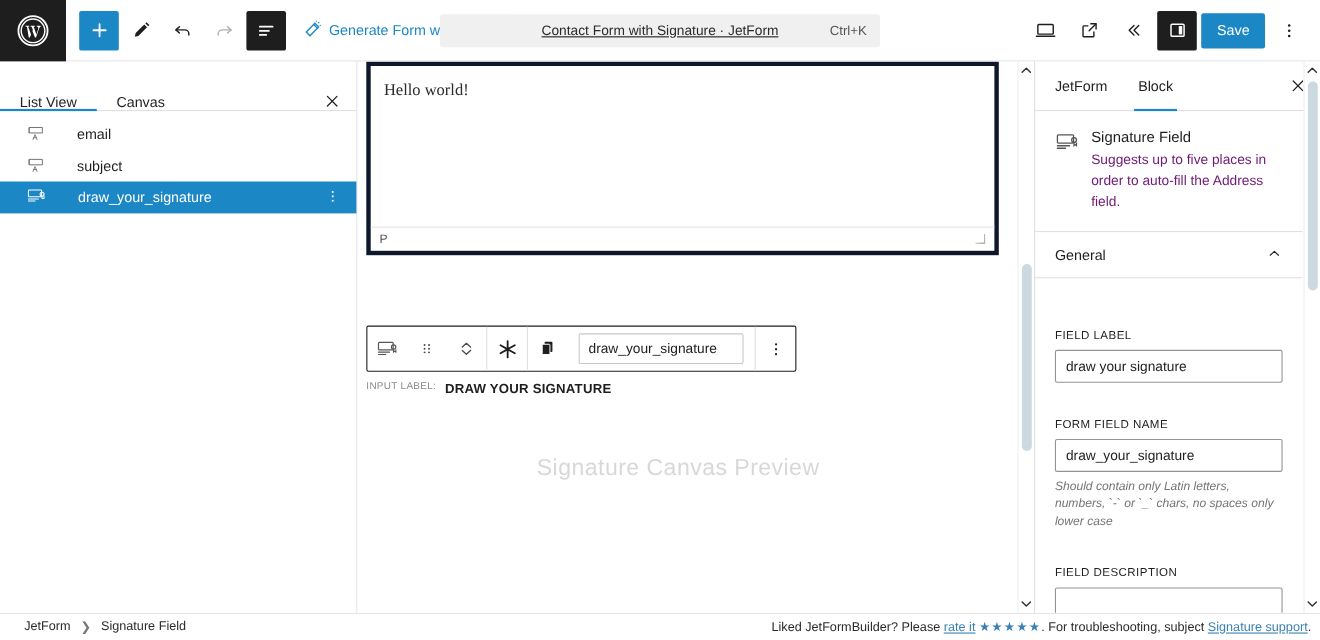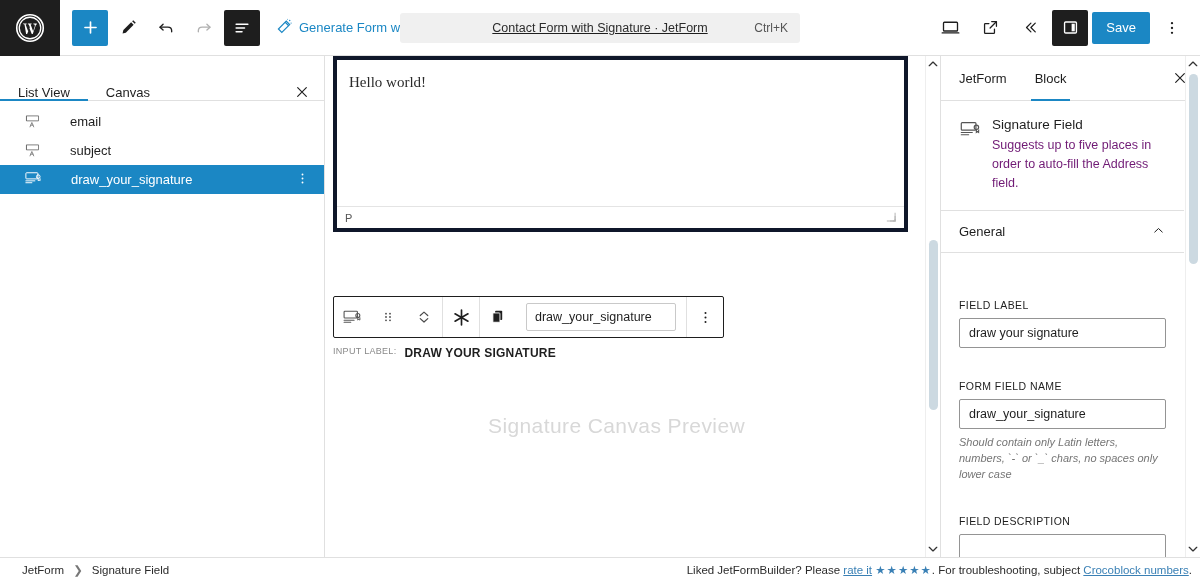--- a/index.html
+++ b/index.html
@@ -580,16 +580,16 @@
     </div>
   </div>
 
   <div class="footer">
     <div class="fb-left">
       <span>JetForm</span>
       <span class="fb-sep">❯</span>
       <span>Signature Field</span>
     </div>
     <div class="fb-right">
-      <span>Liked JetFormBuilder? Please </span><a>rate it</a> <span class="stars">★★★★★</span><span>. For troubleshooting, subject </span><a>Crocoblock numbers</a><span>.</span>
+      <span>Liked JetFormBuilder? Please </span><a>rate it</a> <span class="stars">★★★★★</span><span>. For troubleshooting, subject </span><a>Signature support</a><span>.</span>
     </div>
   </div>
 </div>
 
 </body></html>

